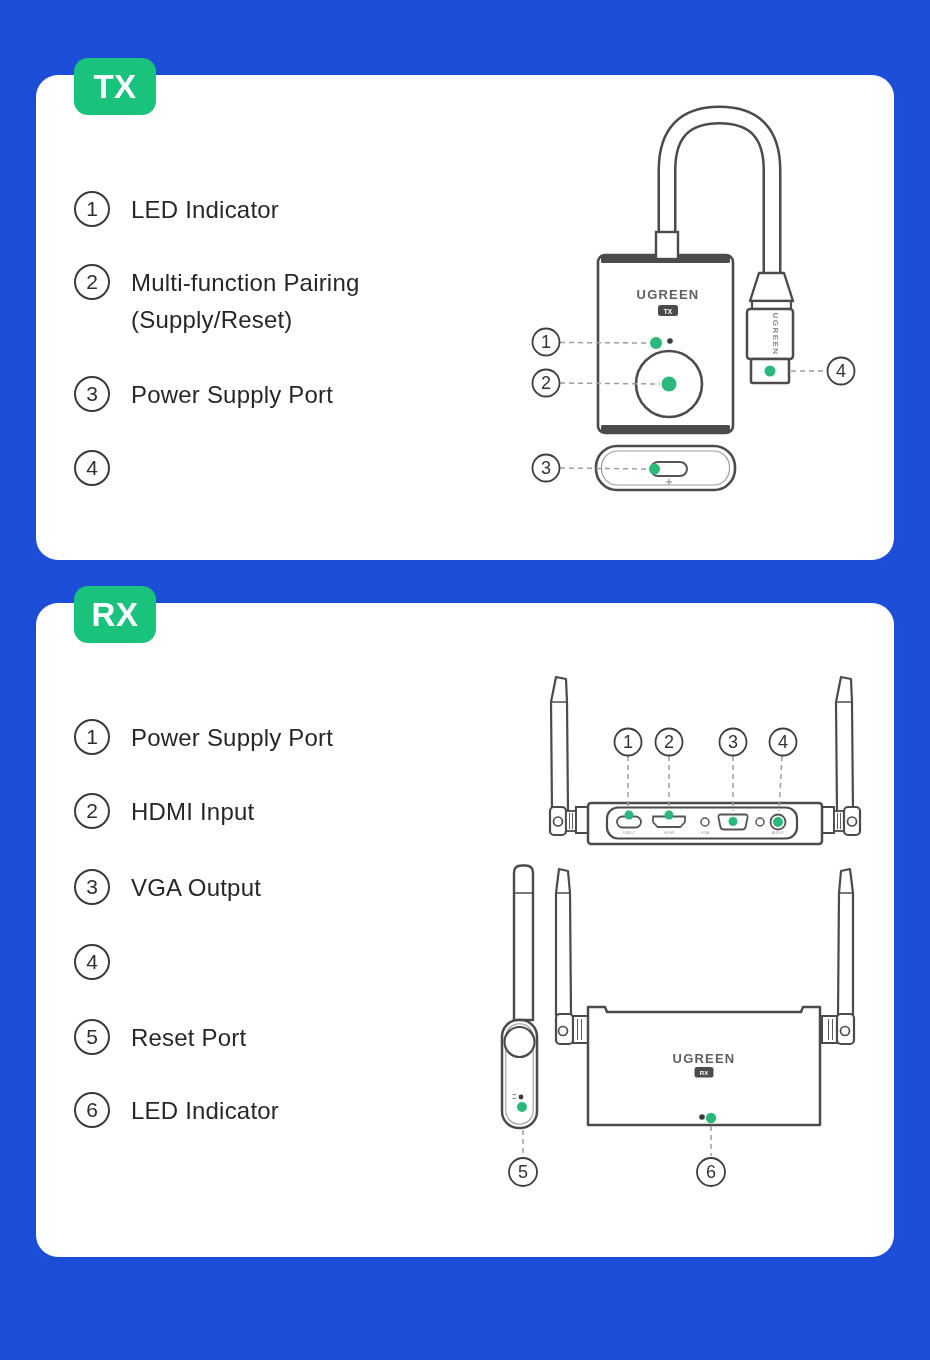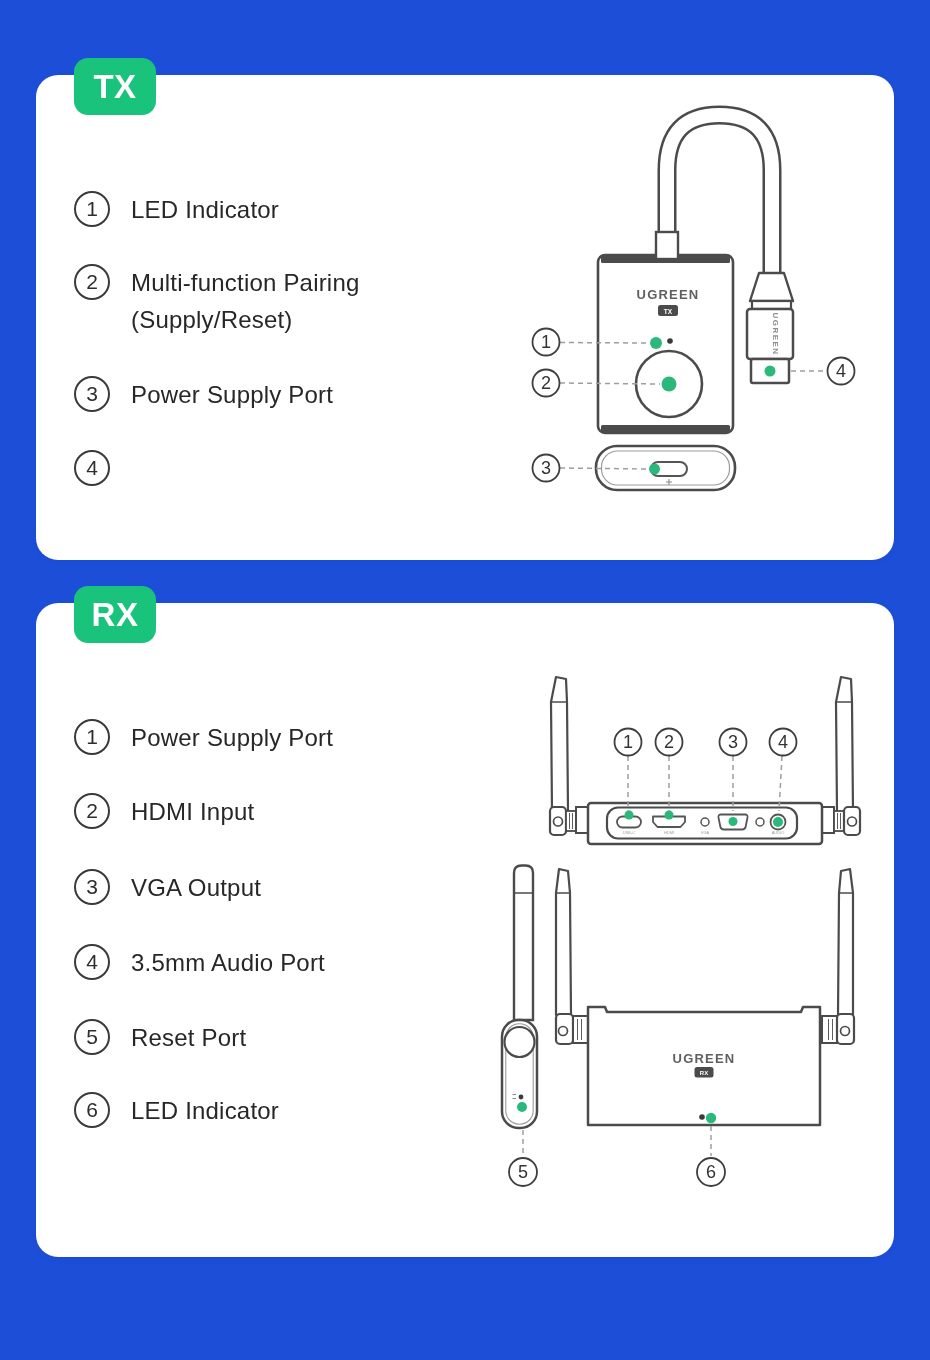--- a/index.html
+++ b/index.html
@@ -136,23 +136,20 @@
         </div>
     </div>
     <div class="item" style="top:266px">
       <span class="num">3</span>
       <div class="label">
           <span>VGA Output</span>
         </div>
     </div>
     <div class="item" style="top:341px">
       <span class="num">4</span>
-      <div class="label">
-          <span>3.5mm Audio Port</span>
-        </div>
     </div>
     <div class="item" style="top:416px">
       <span class="num">5</span>
       <div class="label">
           <span>Reset Port</span>
         </div>
     </div>
     <div class="item" style="top:489px">
       <span class="num">6</span>
       <div class="label">

